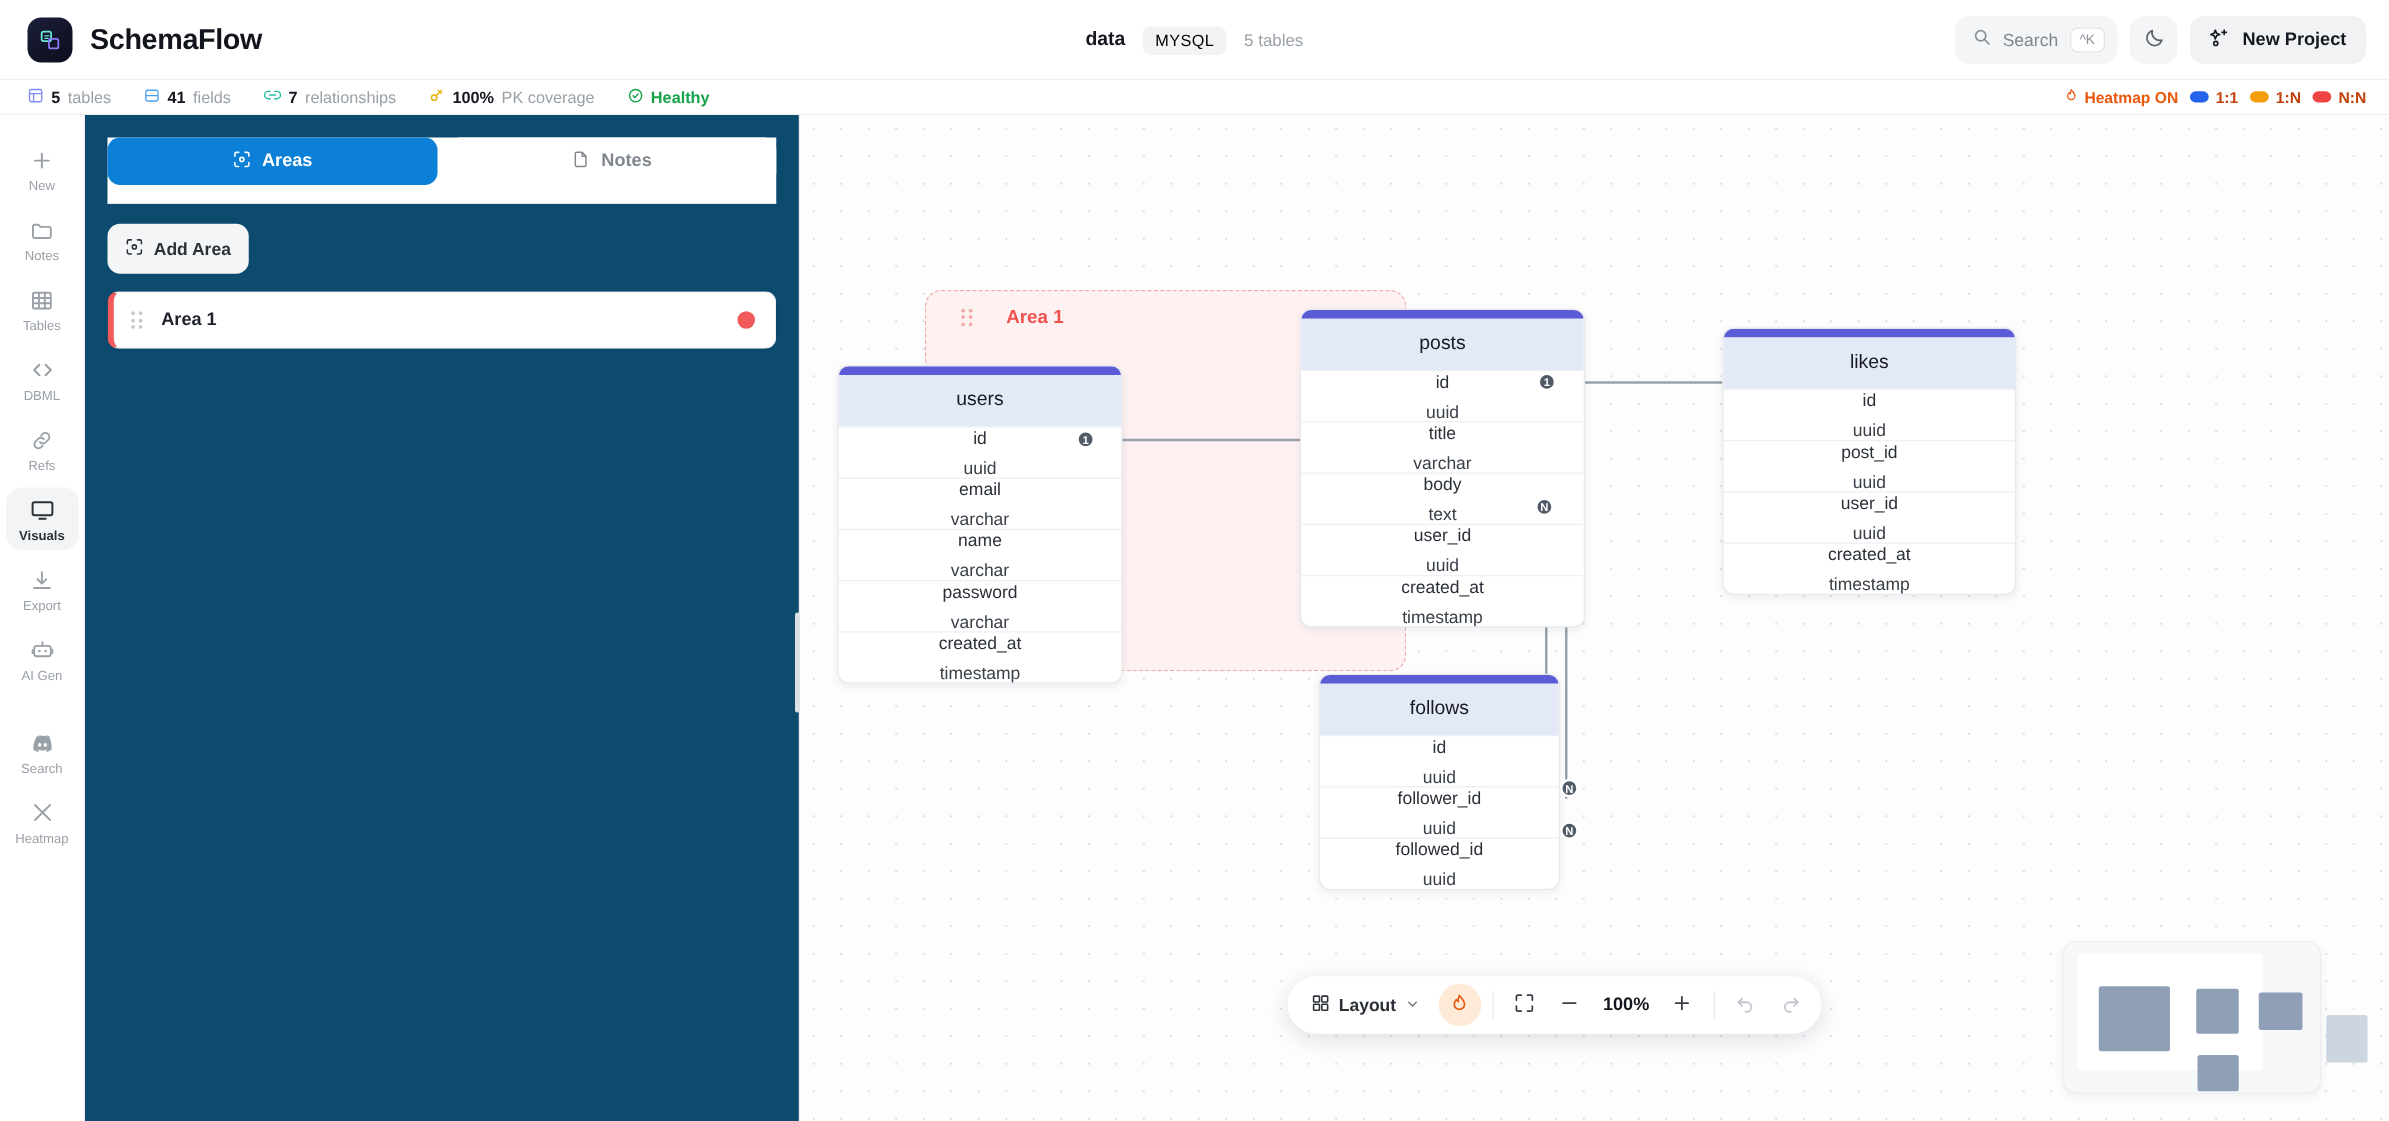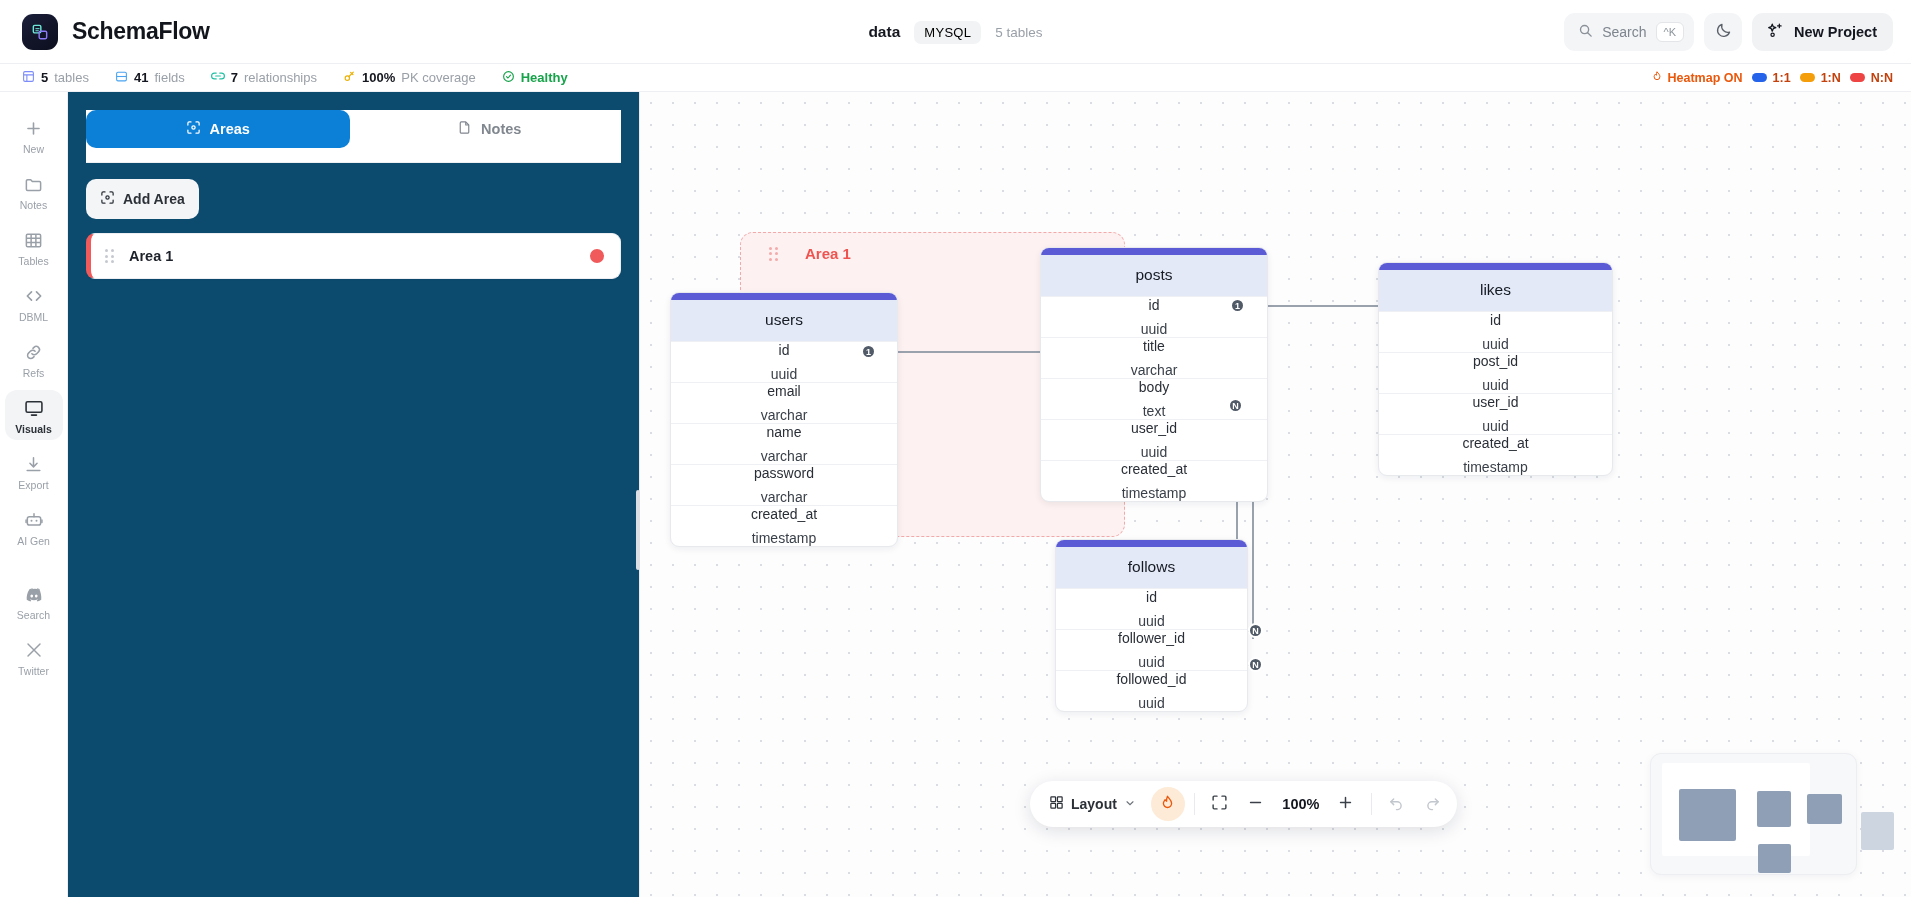--- a/index.html
+++ b/index.html
@@ -424,21 +424,21 @@
           </svg>
       </span>
       <span class="rail-label">Search</span>
     </div>
     <div class="rail-item">
       <span class="rail-icon">
         <svg width="18" height="18" viewBox="0 0 24 24" fill="none" stroke="#9aa0a8" stroke-width="1.9" stroke-linecap="round">
             <path d="M4 4l16 16M20 4L4 20"></path>
           </svg>
       </span>
-      <span class="rail-label">Twitter</span>
+      <span class="rail-label">Heatmap</span>
     </div>
   </div>
 
   <div class="panel">
     <div class="seg">
       <button class="seg-btn active">
         <span>
           <svg width="15" height="15" viewBox="0 0 24 24" fill="none" stroke="#ffffff" stroke-width="2" stroke-linecap="round">
             <path d="M3 8V5a2 2 0 0 1 2-2h3M16 3h3a2 2 0 0 1 2 2v3M21 16v3a2 2 0 0 1-2 2h-3M8 21H5a2 2 0 0 1-2-2v-3"></path>
             <circle cx="12" cy="12" r="2.6"></circle>

